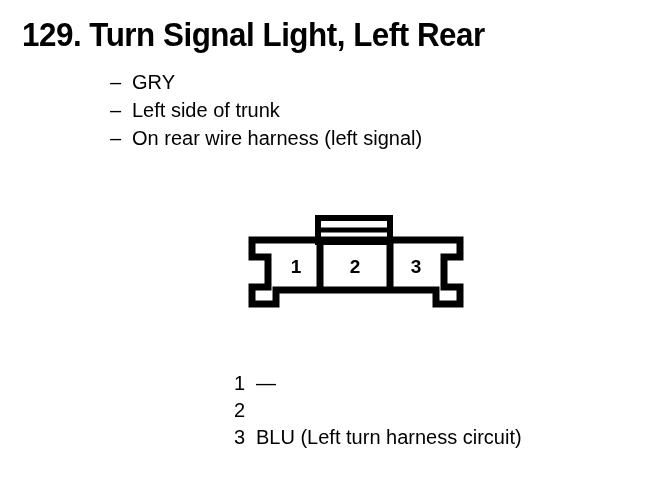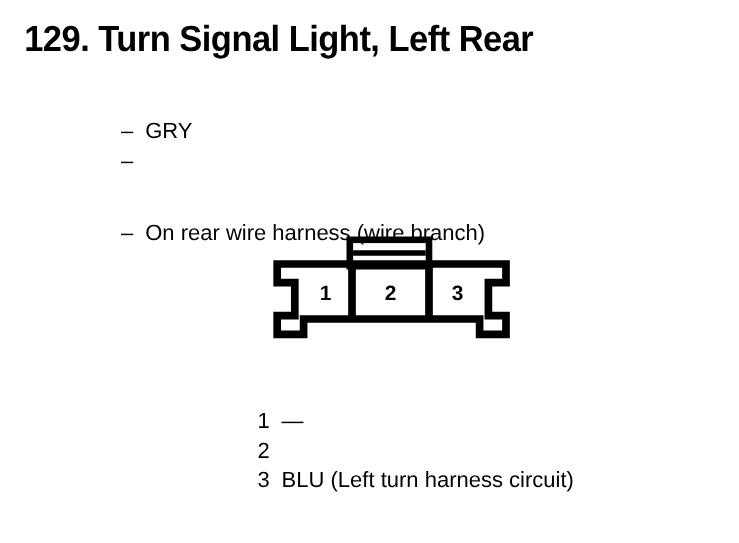--- a/index.html
+++ b/index.html
@@ -51,21 +51,20 @@
     display: flex;
     align-items: baseline;
   }
   .desc-dash {
     display: inline-block;
     width: 22px;
     flex: 0 0 22px;
   }
   .desc-text {
     display: inline-block;
-    margin-top: 37px;
   }
 
   
   .connector-wrap {
     position: absolute;
     left: 240px;
     top: 205px;
     width: 240px;
     height: 110px;
   }
@@ -110,25 +109,26 @@
 
   <div class="desc-list">
 
     <div class="desc-line">
       <span class="desc-dash">–</span>
       <span class="desc-text">GRY</span>
     </div>
 
     <div class="desc-line">
       <span class="desc-dash">–</span>
+      <span class="desc-text">Left side of trunk</span>
     </div>
 
     <div class="desc-line">
       <span class="desc-dash">–</span>
-      <span class="desc-text">On rear wire harness (wire branch)</span>
+      <span class="desc-text">On rear wire harness (left signal)</span>
     </div>
 
   </div>
 
   <div class="connector-wrap">
     <svg width="240" height="110" viewBox="0 0 240 110" xmlns="http://www.w3.org/2000/svg">
 
       <rect x="78" y="13" width="72" height="24" fill="none" stroke="#000000" stroke-width="6"></rect>
 
       <line x1="81" y1="25" x2="147" y2="25" stroke="#000000" stroke-width="5"></line>

